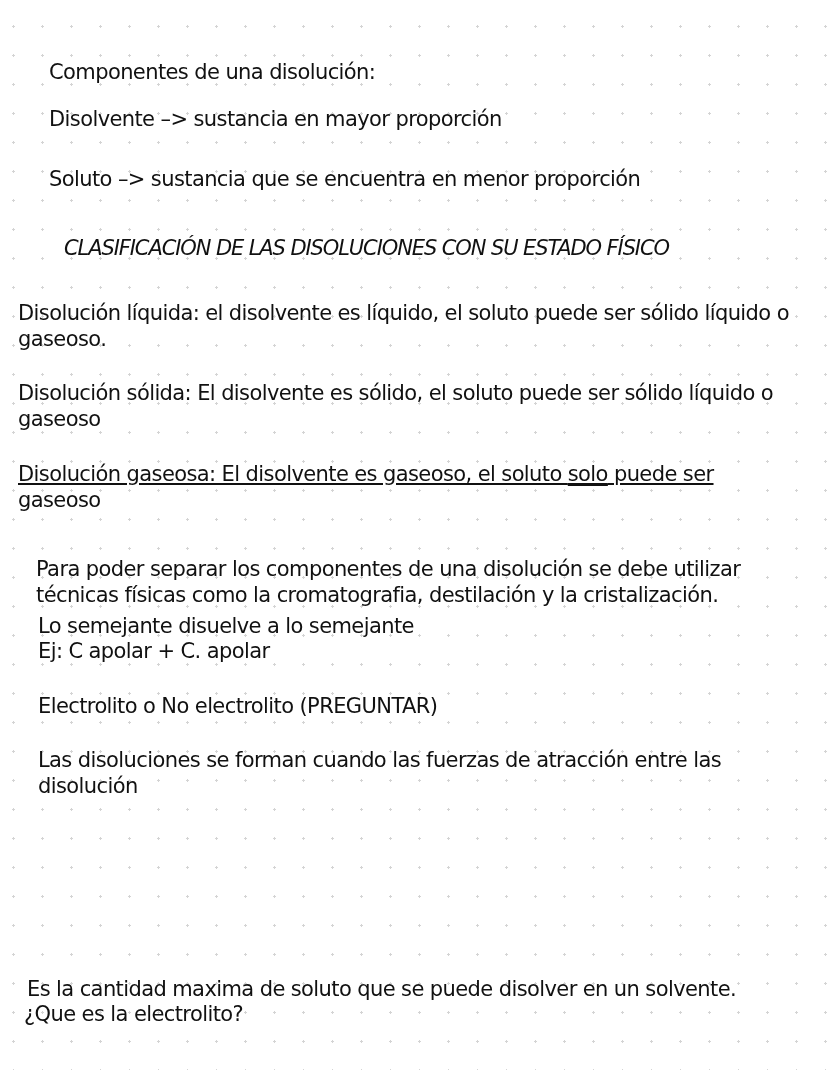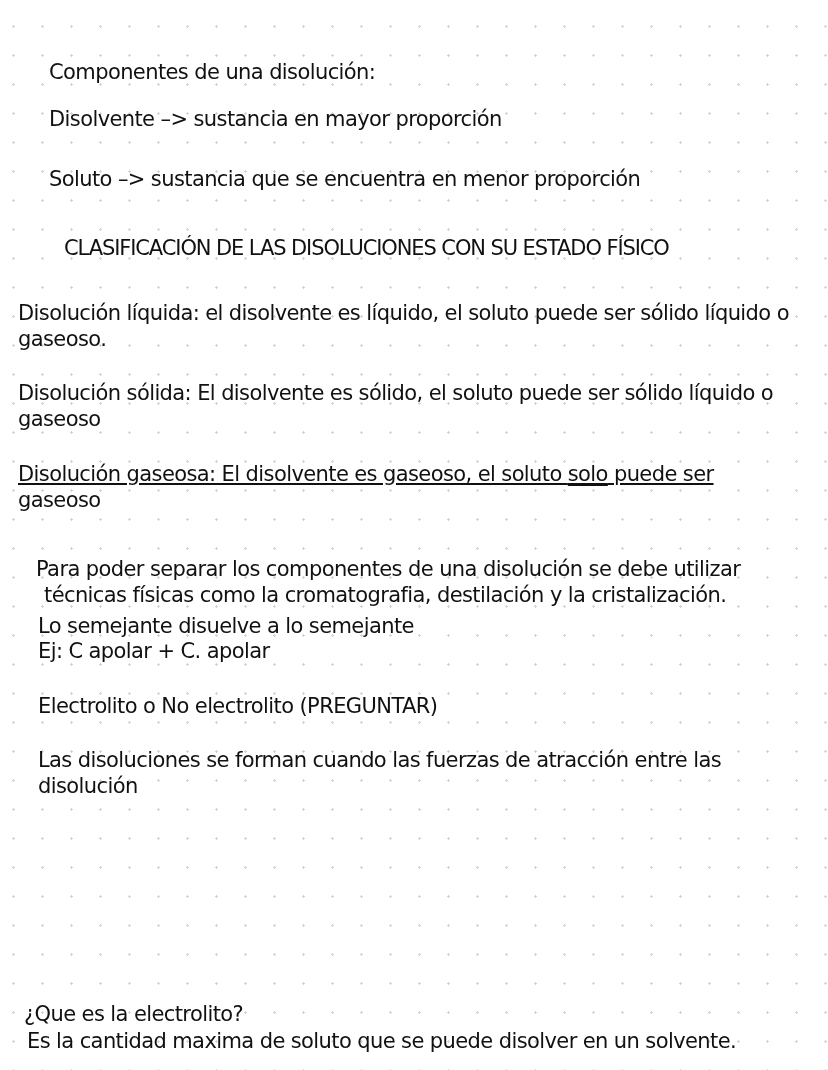--- a/index.html
+++ b/index.html
@@ -9,21 +9,21 @@
       background-image: radial-gradient(circle, #d4d4d4 1px, transparent 1.4px);
       background-size: 29px 29px;
       background-position: -1px 12px;
       font-family: "DejaVu Sans", sans-serif;
       color: #111111;
     }
     .line {
       position: absolute; white-space: nowrap;
       font-size: 21px; letter-spacing: -0.6px; line-height: 26px;
     }
-    .heading { font-size: 21px; letter-spacing: -1.1px; }
+    .heading { font-size: 21px; letter-spacing: -1.1px; font-style: italic; }
     .ul { text-decoration: underline; text-underline-offset: 3px; }
   </style>
 </head>
 <body>
 
 <div>
   <div class="line" style="left:49px; top:59px;">Componentes de una disolución:</div>
   <div class="line" style="left:49px; top:97px;margin-top:9px;">Disolvente –&gt; sustancia en mayor proporción</div>
   <div class="line" style="left:49px; top:166px;">Soluto –&gt; sustancia que se encuentra en menor proporción</div>
 
@@ -34,25 +34,25 @@
 
   <div class="line" style="left:18px; top:380px;">Disolución sólida: El disolvente es sólido, el soluto puede ser sólido líquido o</div>
   <div class="line" style="left:18px; top:406px;">gaseoso</div>
 
   <div class="line" style="left:18px; top:461px;text-decoration:underline;">
     <span>Disolución gaseosa: El disolvente es gaseoso, el soluto </span><span class="ul">solo</span><span> puede ser</span>
   </div>
   <div class="line" style="left:18px; top:487px;">gaseoso</div>
 
   <div class="line" style="left:36px; top:556px;">Para poder separar los componentes de una disolución se debe utilizar</div>
-  <div class="line" style="left:44px; top:582px;">técnicas físicas como la cromatografia, destilación y la cristalización.</div>
+  <div class="line" style="left:36px; top:582px;">técnicas físicas como la cromatografia, destilación y la cristalización.</div>
 
   <div class="line" style="left:38px; top:613px;">Lo semejante disuelve a lo semejante</div>
   <div class="line" style="left:38px; top:638px;">Ej:  C apolar + C. apolar</div>
 
   <div class="line" style="left:38px; top:693px;">Electrolito o No electrolito (PREGUNTAR)</div>
 
   <div class="line" style="left:38px; top:747px;">Las disoluciones se forman cuando las fuerzas de atracción entre las</div>
   <div class="line" style="left:38px; top:773px;">disolución</div>
 
   <div class="line" style="left:24px; top:1001px;">¿Que es la electrolito?</div>
-  <div class="line" style="left:27px; top:1028px;">Es la cantidad maxima de soluto que se puede disolver en un solvente.</div>
+  <div class="line" style="left:27px; top:976px;">Es la cantidad maxima de soluto que se puede disolver en un solvente.</div>
 </div>
 
 </body></html>

